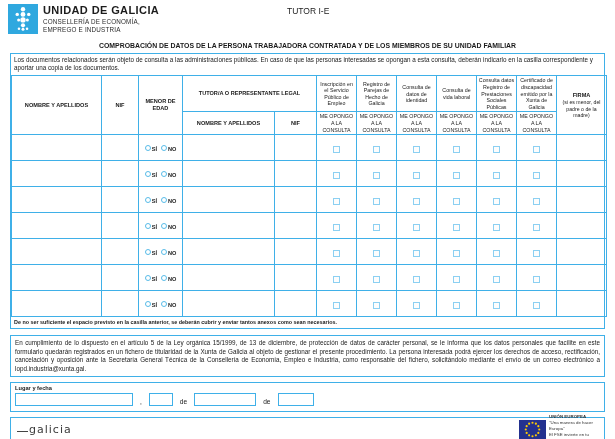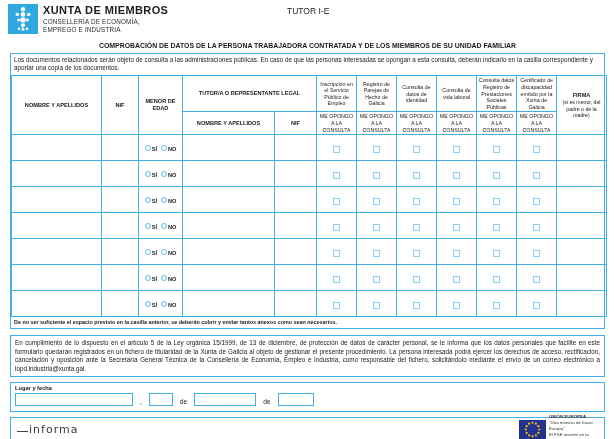--- a/index.html
+++ b/index.html
@@ -85,21 +85,21 @@
             <circle cx="13" cy="13.8" r="2.3"></circle>
             <circle cx="16.8" cy="13.8" r="1.3"></circle>
             <circle cx="13" cy="18.5" r="1.8"></circle>
             <circle cx="9.5" cy="21.5" r="1.1"></circle>
             <circle cx="13" cy="21.8" r="1.3"></circle>
             <circle cx="16.5" cy="21.5" r="1.1"></circle>
           </g>
         </svg>
       </div>
       <div>
-        <div class="org-name">XUNTA DE MIEMBROS</div>
+        <div class="org-name">UNIDAD DE GALICIA</div>
         <div class="dept">
           <div>CONSELLERÍA DE ECONOMÍA,</div>
           <div>EMPREGO E INDUSTRIA</div>
         </div>
       </div>
     </div>
     <span class="annex">TUTOR I-E</span>
   </div>
 
   <div class="title">COMPROBACIÓN DE DATOS DE LA PERSONA TRABAJADORA CONTRATADA Y DE LOS MIEMBROS DE SU UNIDAD FAMILIAR</div>
@@ -266,21 +266,21 @@
       <span class="sep">de</span>
       <div class="field f-month"></div>
       <span class="sep">de</span>
       <div class="field f-year"></div>
     </div>
   </div>
 
   <div class="footer-box">
     <div class="brand">
       <span class="brand-line"></span>
-      <span class="brand-text">informa</span>
+      <span class="brand-text">galicia</span>
     </div>
     <div class="eu">
       <div class="eu-flag">
         <svg width="27" height="19" viewBox="0 0 20 14">
           <g fill="#ffcc00">
             <circle cx="15" cy="7" r="0.8"></circle>
               <circle cx="14.33" cy="9.5" r="0.8"></circle>
             <circle cx="12.5" cy="11.33" r="0.8"></circle>
               <circle cx="10" cy="12" r="0.8"></circle>
             <circle cx="7.5" cy="11.33" r="0.8"></circle>

